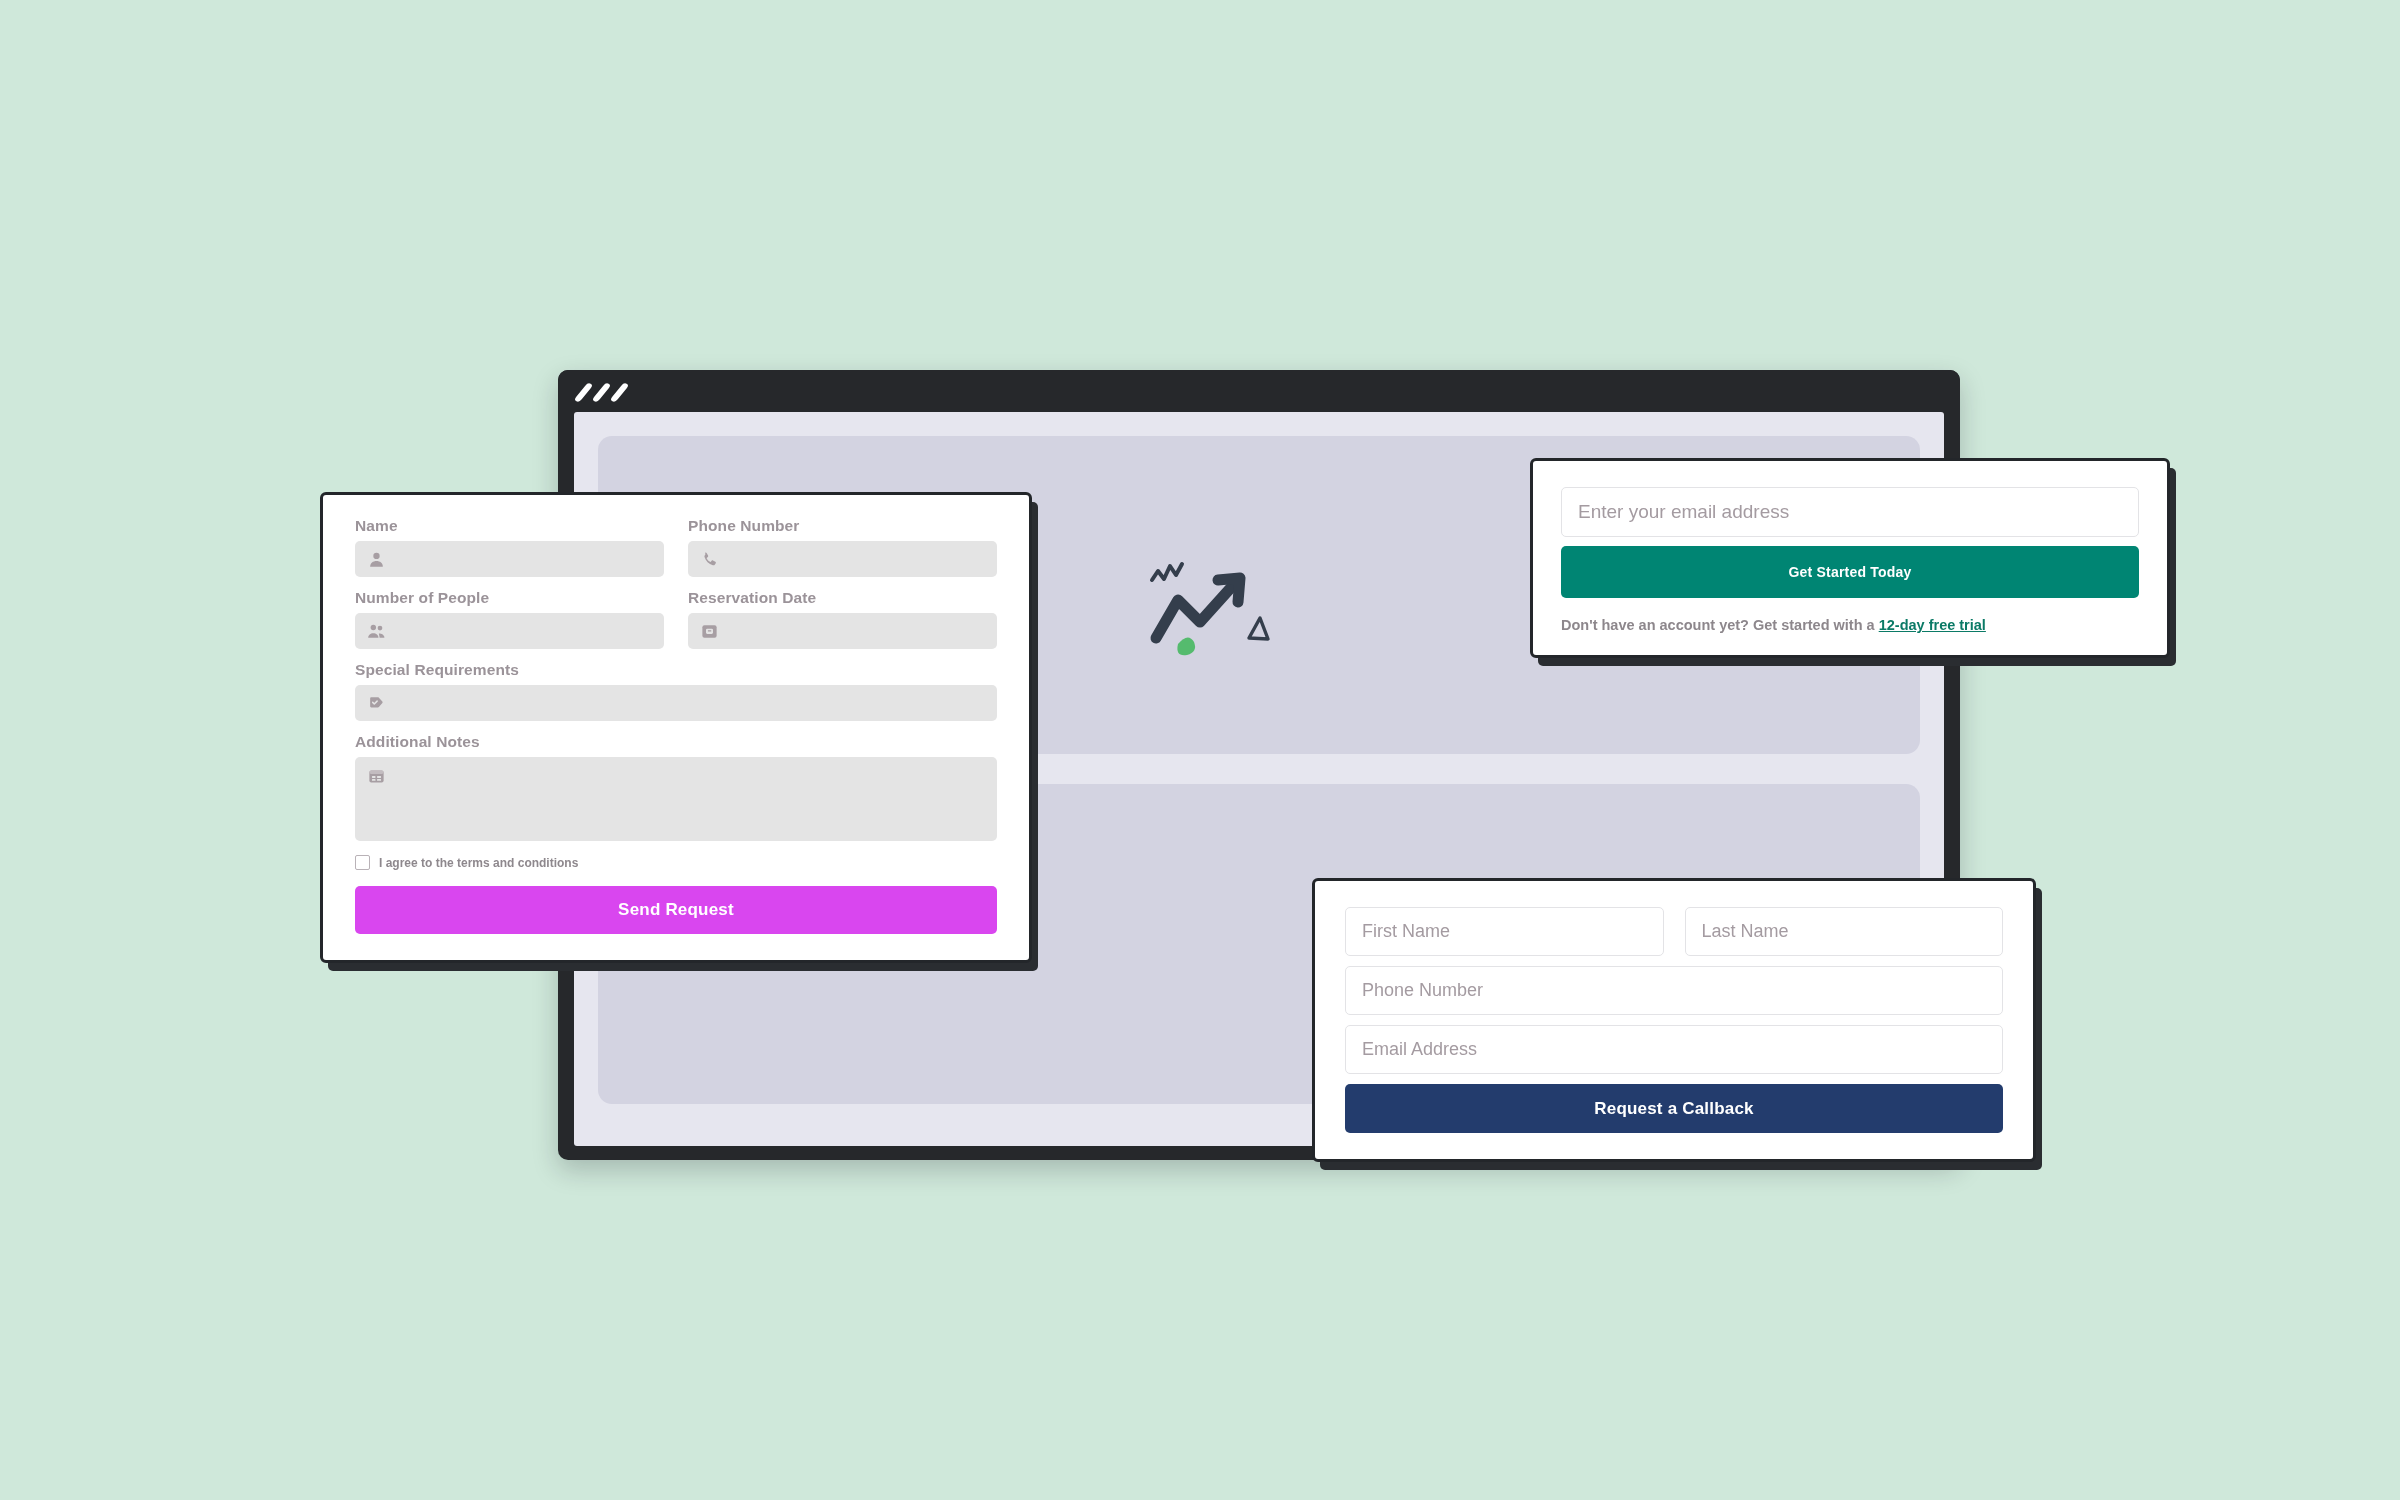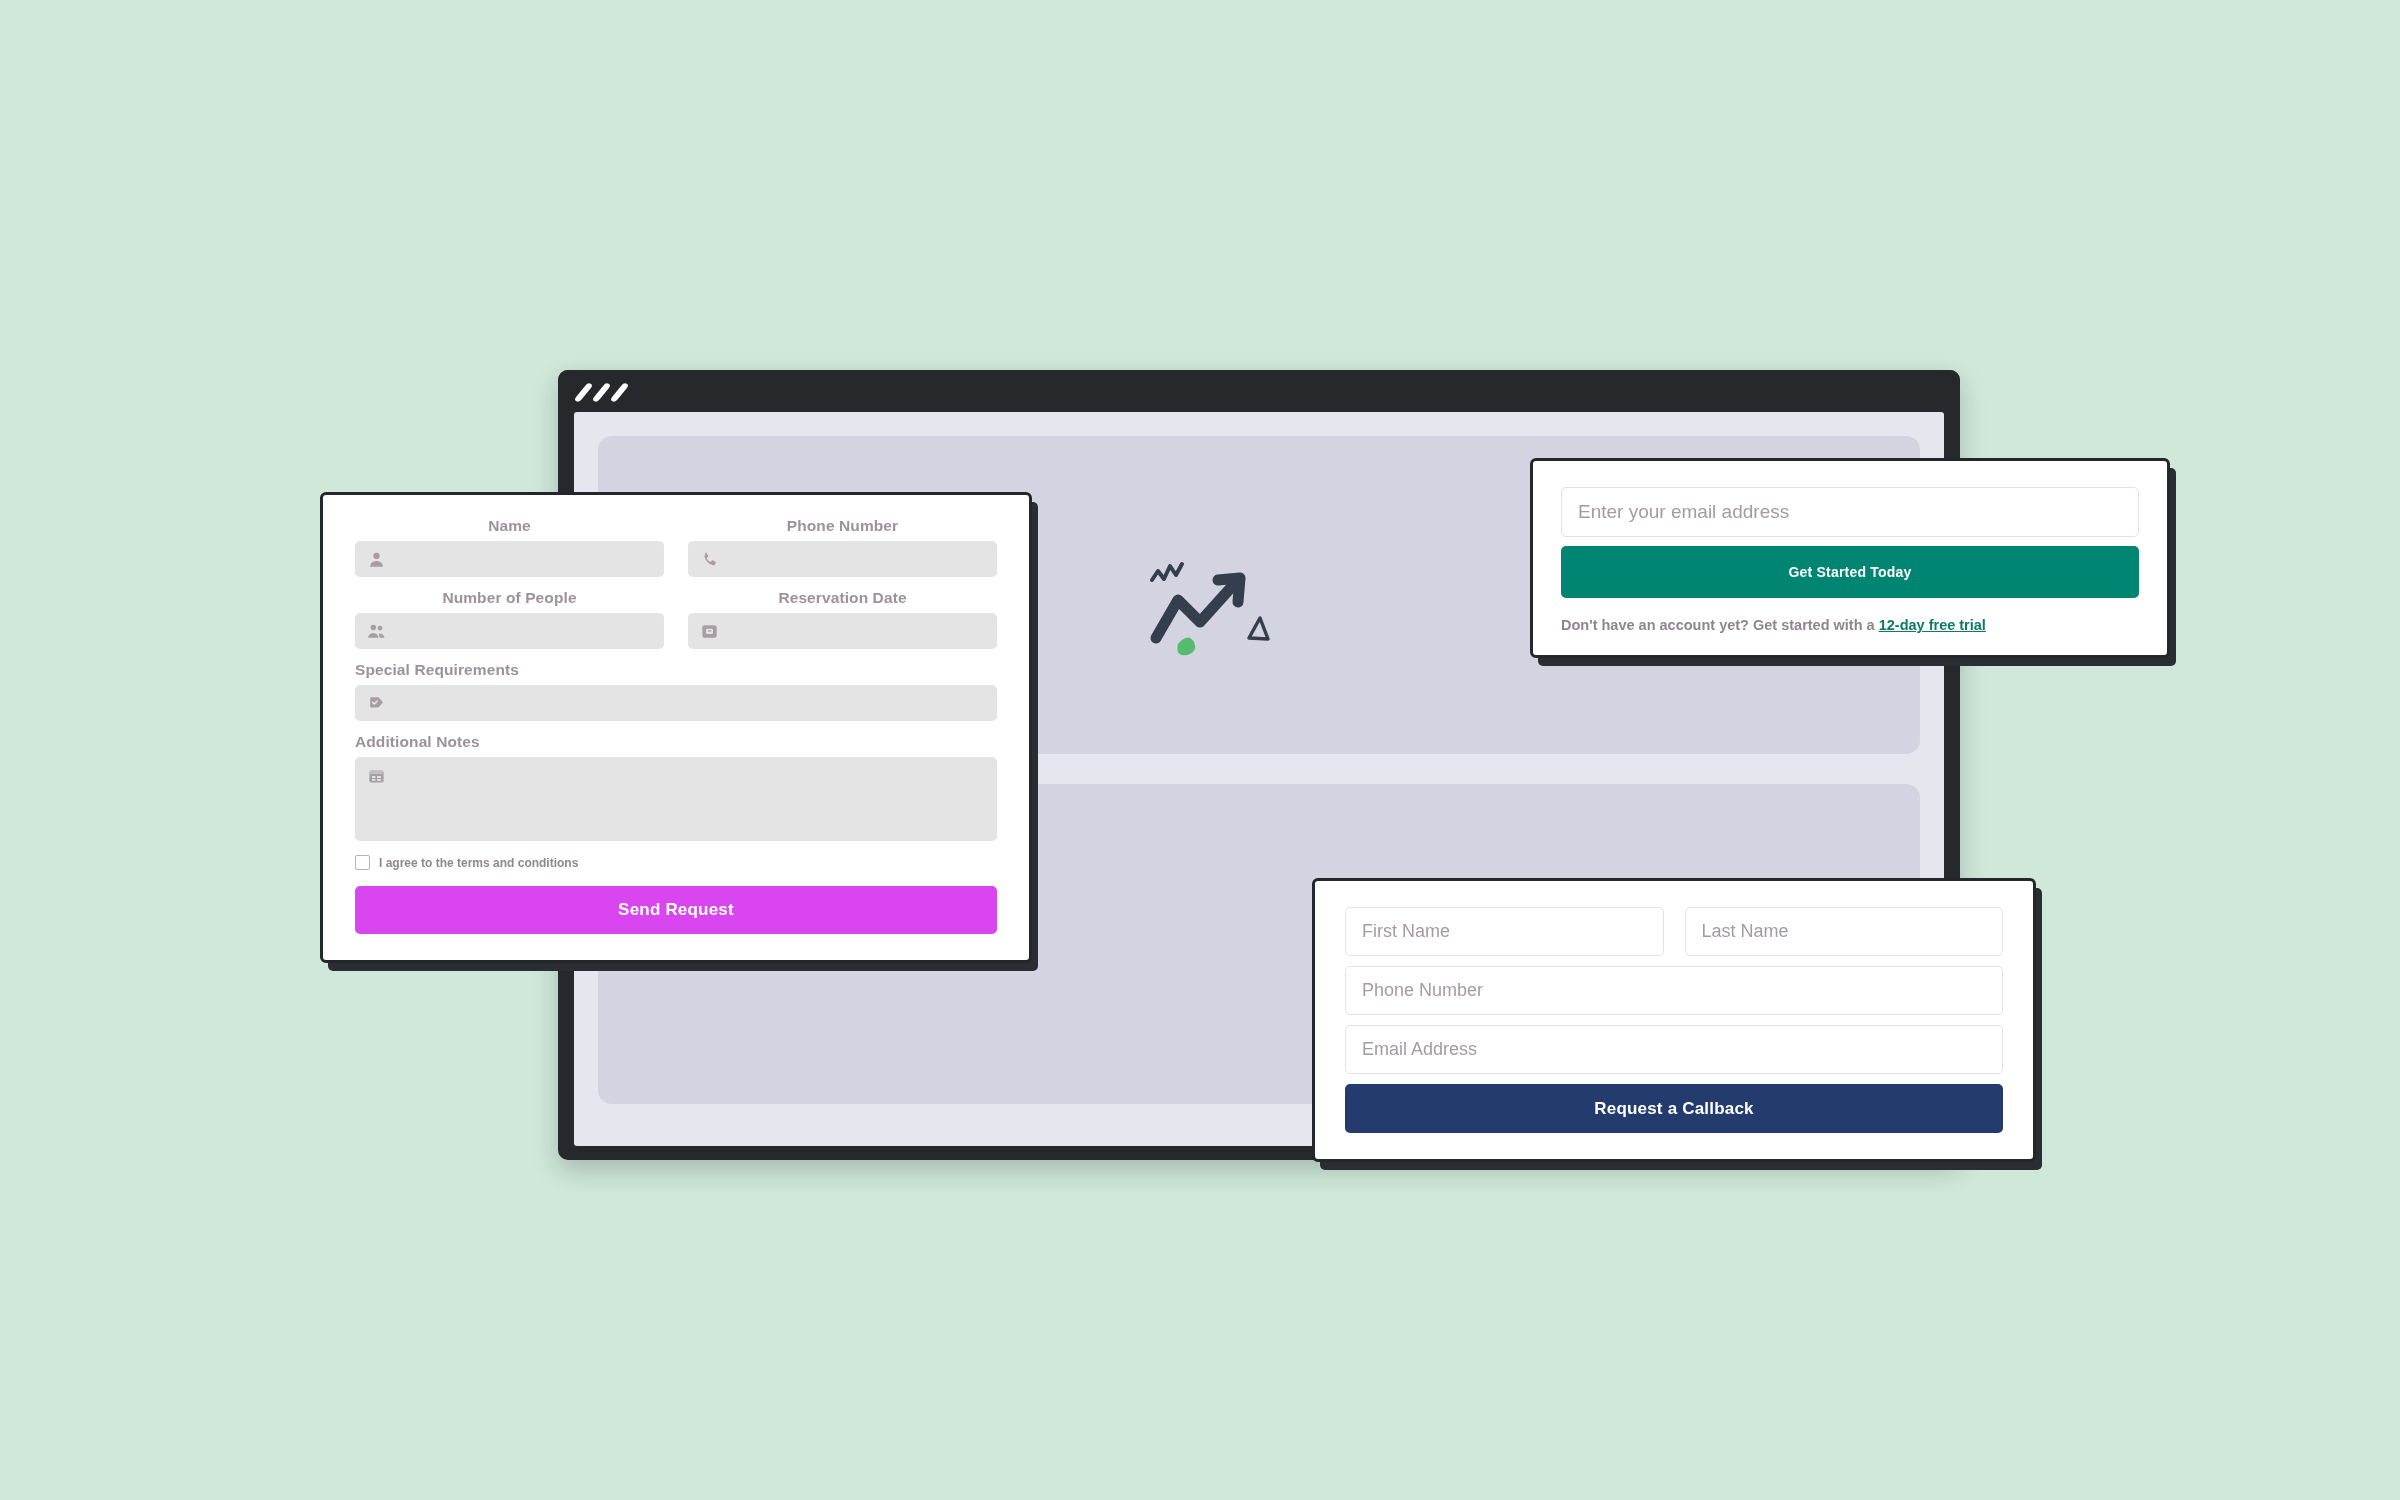--- a/index.html
+++ b/index.html
@@ -97,21 +97,20 @@
   .reservation-card {
     left: 320px;
     top: 492px;
     width: 712px;
     padding: 22px 32px 26px 32px;
     box-sizing: border-box;
   }
   .field-row {
     display: flex;
     gap: 24px;
-    text-align: center;
   }
   .field {
     margin-bottom: 12px;
   }
   .field.half { width: 50%; }
   .field.full { width: 100%; }
   .field-label {
     font-size: 15.5px;
     color: #9b9399;
     font-weight: 700;

